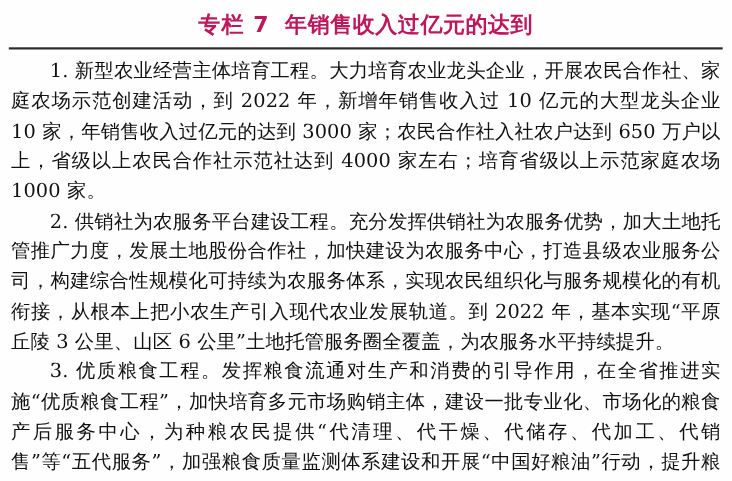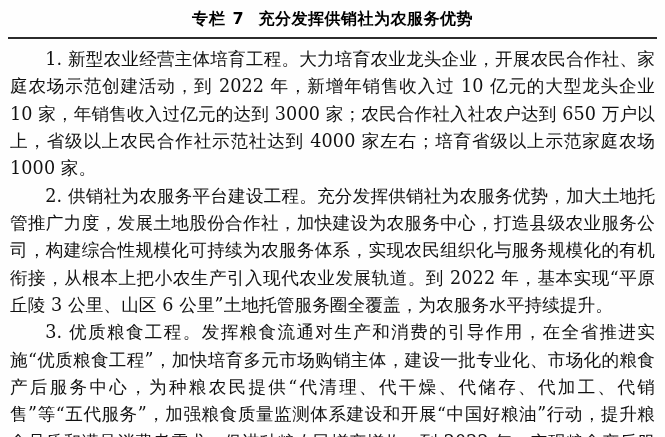--- a/index.html
+++ b/index.html
@@ -19,23 +19,23 @@
     height: 437px;
     box-sizing: border-box;
     background: #fefefe;
   }
   .box-title {
     display: flex;
     align-items: center;
     justify-content: center;
     gap: 14px;
     padding: 9px 0 7px 0;
-    font-size: 16px;
+    font-size: 20px;
     font-weight: 700;
-    color: #000000;
+    color: #be185d;
     letter-spacing: 0.5px;
   }
   .box-title .label {
     letter-spacing: 1px;
   }
   .rule {
     height: 0;
     border-top: 2.5px solid #2b2b2b;
     margin: 0 8px 0 8px;
   }
@@ -57,21 +57,21 @@
     margin-top: 0px;
   }
 </style>
 </head>
 <body>
 
 <div class="page">
 
   <div class="box-title">
     <span class="label">专栏 7</span>
-    <span class="heading">充分发挥供销社为农服务优势</span>
+    <span class="heading">年销售收入过亿元的达到</span>
   </div>
 
   <div class="rule"></div>
 
   <div class="body-wrap">
     <p class="para">1. 新型农业经营主体培育工程。大力培育农业龙头企业，开展农民合作社、家庭农场示范创建活动，到 2022 年，新增年销售收入过 10 亿元的大型龙头企业 10 家，年销售收入过亿元的达到 3000 家；农民合作社入社农户达到 650 万户以上，省级以上农民合作社示范社达到 4000 家左右；培育省级以上示范家庭农场 1000 家。</p>
     <p class="para">2. 供销社为农服务平台建设工程。充分发挥供销社为农服务优势，加大土地托管推广力度，发展土地股份合作社，加快建设为农服务中心，打造县级农业服务公司，构建综合性规模化可持续为农服务体系，实现农民组织化与服务规模化的有机衔接，从根本上把小农生产引入现代农业发展轨道。到 2022 年，基本实现“平原丘陵 3 公里、山区 6 公里”土地托管服务圈全覆盖，为农服务水平持续提升。</p>
     <p class="para">3. 优质粮食工程。发挥粮食流通对生产和消费的引导作用，在全省推进实施“优质粮食工程”，加快培育多元市场购销主体，建设一批专业化、市场化的粮食产后服务中心，为种粮农民提供“代清理、代干燥、代储存、代加工、代销售”等“五代服务”，加强粮食质量监测体系建设和开展“中国好粮油”行动，提升粮食品质和满足消费者需求，促进种粮农民增产增收。到 2022 年，实现粮食产后服务中心产粮大县全覆盖。</p>
   </div>
 

